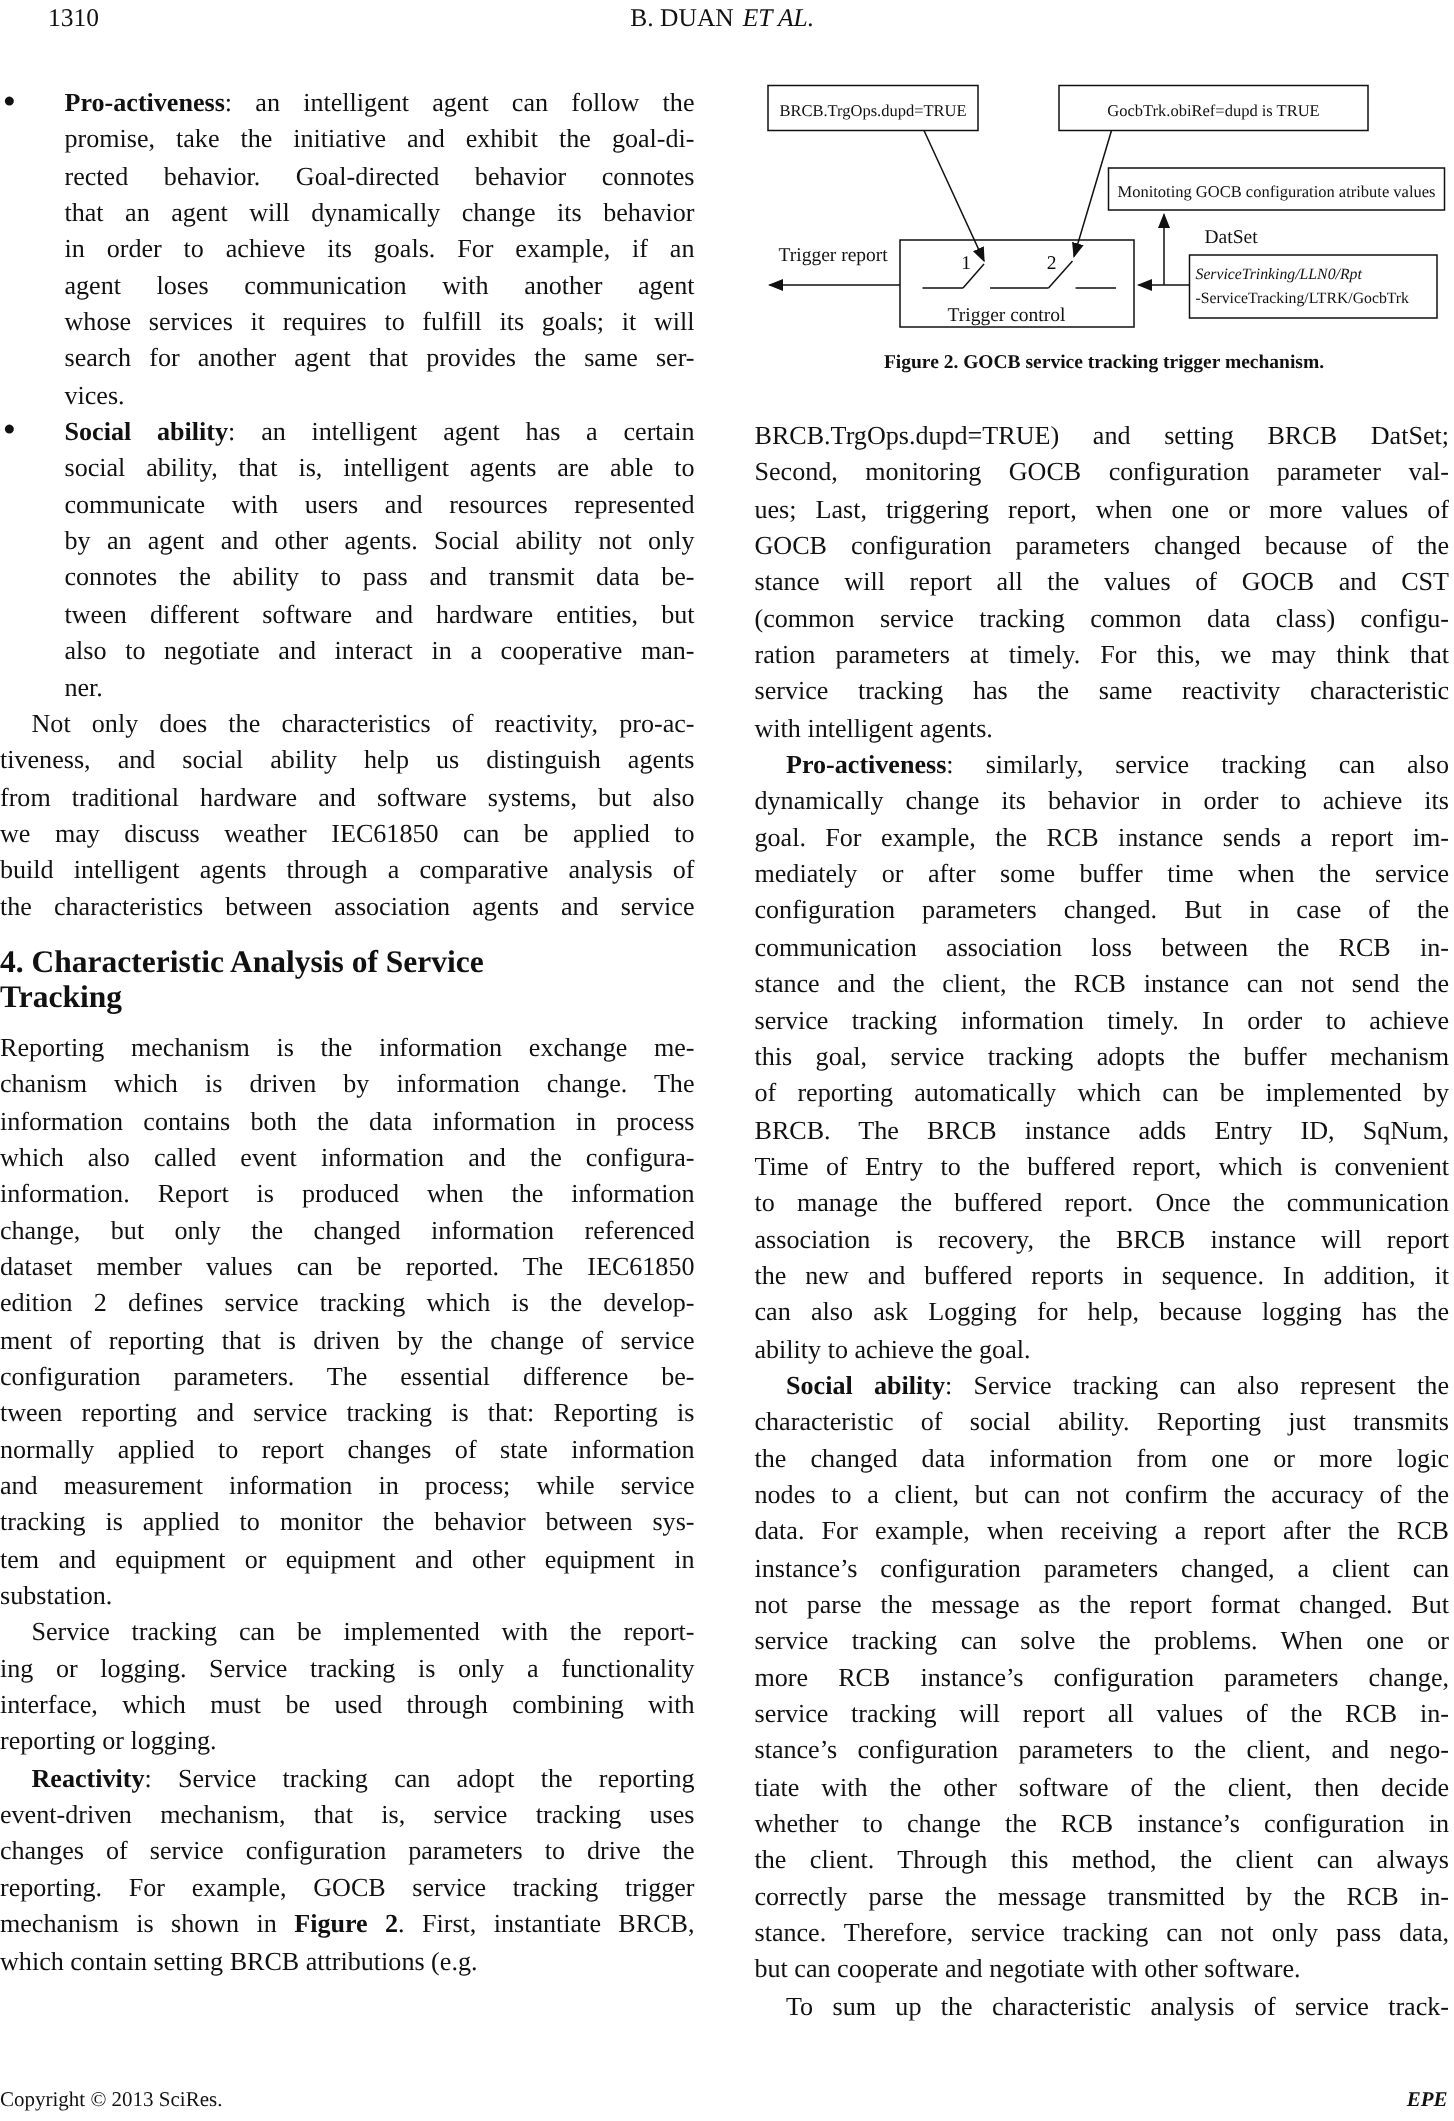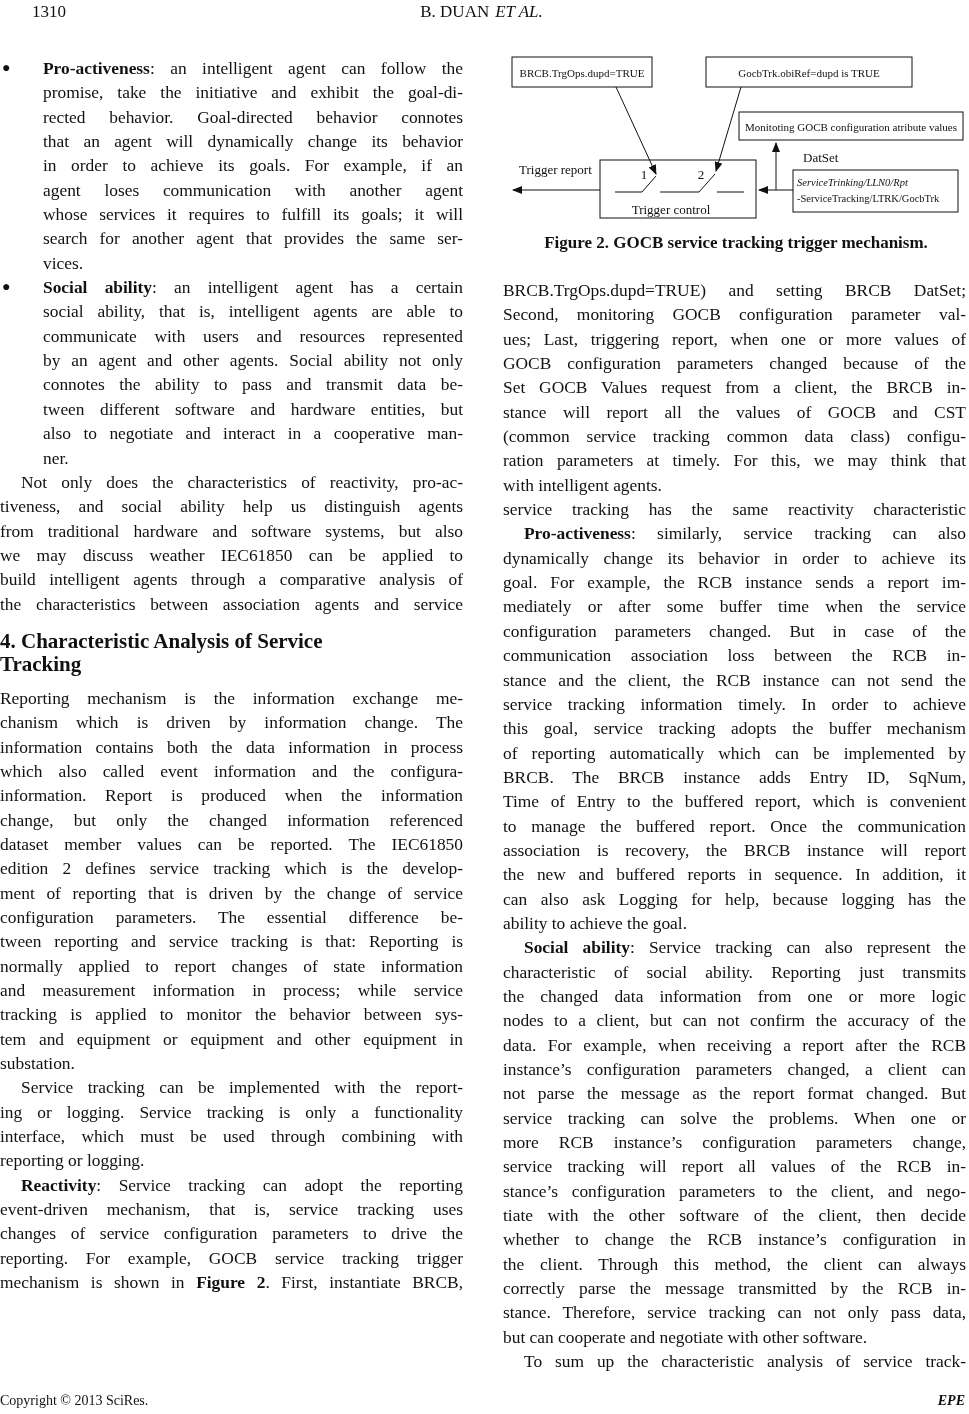--- a/index.html
+++ b/index.html
@@ -22,21 +22,21 @@
   .indent { text-indent: 21px; }
   .indent > span.j { text-indent: 21px; }
   b { font-weight: bold; }
   #section-heading { font-weight: bold; font-size: 21px; line-height: 23px; margin: 14px 0 10px 0; }
   #section-heading .h2 { }
   #footer-left { position: absolute; left: 0; top: 1393px; font-size: 14px; }
   #footer-right { position: absolute; right: 4px; top: 1393px; font-size: 14px; font-weight: bold; font-style: italic; text-align: center; }
   #figure { position: absolute; left: 503px; top: 50px; width: 466px; height: 200px; }
   #figure svg { position: absolute; left: 0; top: 0; }
   #fig-caption { position: absolute; left: 503px; top: 233px; width: 466px; text-align: center;
-                 font-weight: bold; font-size: 17px; }
+                 font-weight: bold; font-size: 13px; }
   svg text { font-family: "Liberation Serif", serif; fill: #111; }
 </style>
 </head>
 <body>
 
 <div id="page-num" class="hdr">1310</div>
 <div id="running-head" class="hdr"><span>B. DUAN</span><i>ET   AL.</i></div>
 
 <div id="left-col" class="col">
   <div class="bullet">
@@ -196,20 +196,23 @@
         <span class="j"><span>event-driven mechanism, that is, service tracking uses</span></span>
       </div>
       <div class="line">
         <span class="j"><span>changes of service configuration parameters to drive the</span></span>
       </div>
       <div class="line">
         <span class="j"><span>reporting. For example, GOCB service tracking trigger</span></span>
       </div>
       <div class="line">
         <span class="j"><span>mechanism is shown in </span><b>Figure 2</b><span>. First, instantiate BRCB,</span></span>
+      </div>
+      <div class="line last">
+        <span class="j"><span>which contain setting BRCB attributions (e.g.</span></span>
       </div>
     </div>
 </div>
 
 <div id="figure">
   <svg width="466" height="175" viewBox="0 0 466 175">
     <defs>
       <marker id="ah" markerWidth="10" markerHeight="8" refX="9" refY="4" orient="auto">
         <path d="M0,0 L10,4 L0,8 z" fill="#111"></path>
       </marker>
@@ -261,36 +264,33 @@
       <div class="line">
         <span class="j"><span>Second, monitoring GOCB configuration parameter val-</span></span>
       </div>
       <div class="line">
         <span class="j"><span>ues; Last, triggering report, when one or more values of</span></span>
       </div>
       <div class="line">
         <span class="j"><span>GOCB configuration parameters changed because of the</span></span>
       </div>
       <div class="line">
-        <span class="j"><span>Set GOCB Values request from a client, the BRCB in-</span></span>
-      </div>
-      <div class="line">
         <span class="j"><span>stance will report all the values of GOCB and CST</span></span>
       </div>
       <div class="line">
         <span class="j"><span>(common service tracking common data class) configu-</span></span>
       </div>
       <div class="line">
         <span class="j"><span>ration parameters at timely. For this, we may think that</span></span>
       </div>
+      <div class="line">
+        <span class="j"><span>service tracking has the same reactivity characteristic</span></span>
+      </div>
       <div class="line last">
         <span class="j"><span>with intelligent agents.</span></span>
-      </div>
-      <div class="line">
-        <span class="j"><span>service tracking has the same reactivity characteristic</span></span>
       </div>
     </div>
   <div id="p-rproactive">
       <div class="line indent">
         <span class="j"><b>Pro-activeness</b><span>: similarly, service tracking can also</span></span>
       </div>
       <div class="line">
         <span class="j"><span>dynamically change its behavior in order to achieve its</span></span>
       </div>
       <div class="line">

